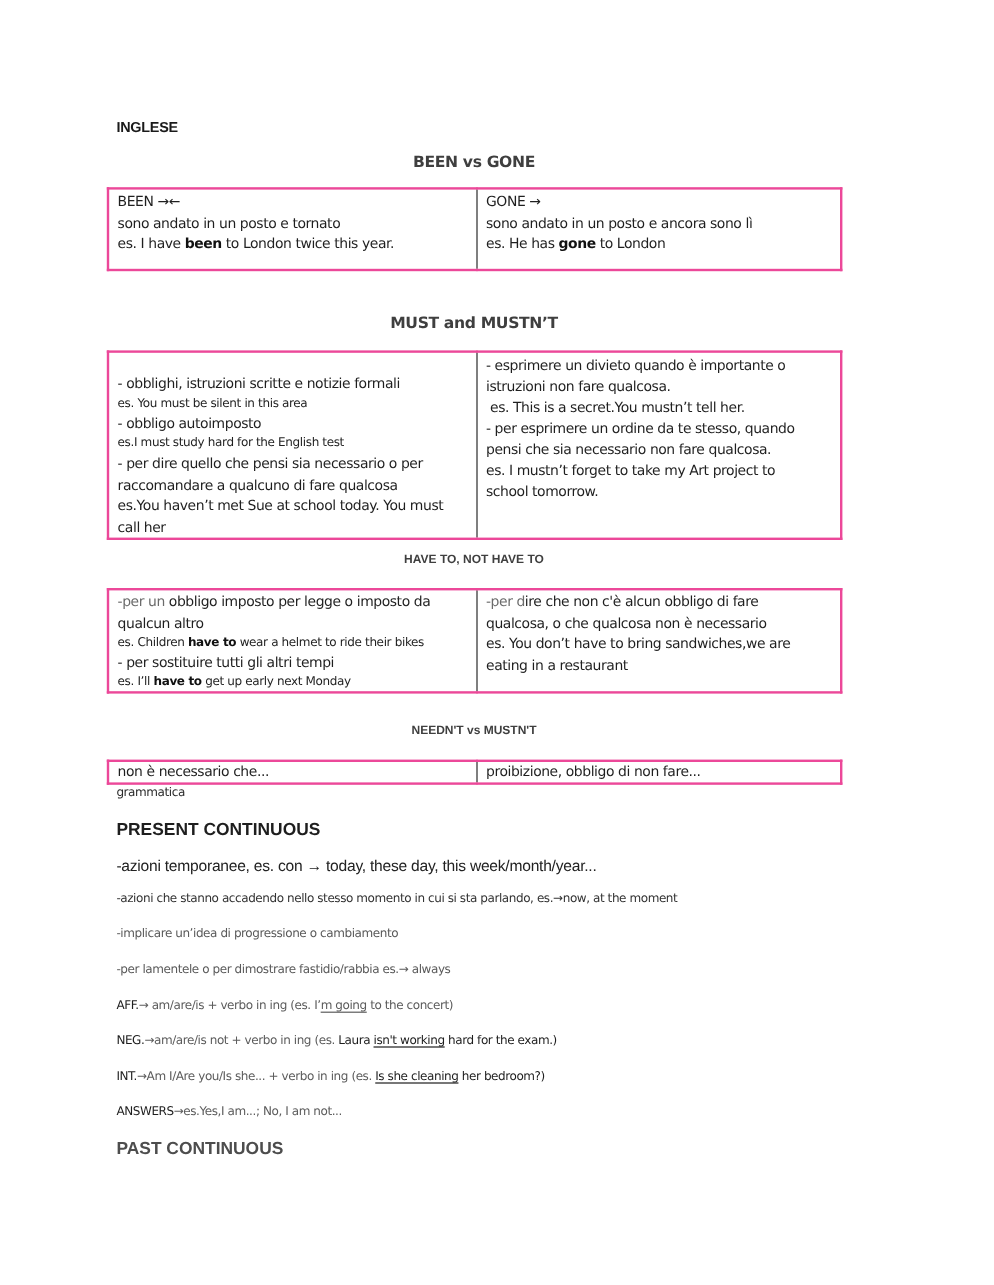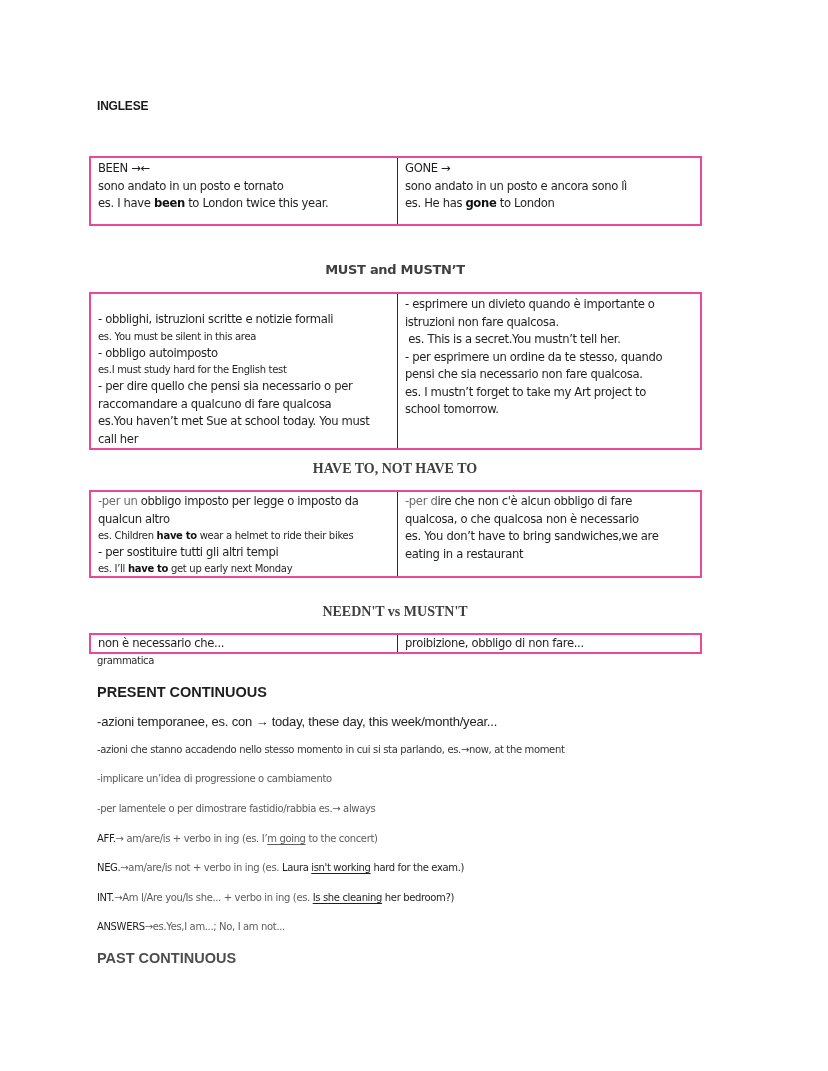--- a/index.html
+++ b/index.html
@@ -4,21 +4,21 @@
   <style>
     html, body { margin: 0; padding: 0; background: #ffffff; }
     body { width: 828px; height: 1071px; position: relative; overflow: hidden;
            font-family: "Liberation Sans", sans-serif; color: #1a1a1a; }
     .page { position: absolute; left: 0; top: 0; width: 760px; height: 1071px; }
     .doc-label { position: absolute; left: 97px; top: 99px; font-size: 12px; font-weight: bold;
                  font-family: "Liberation Sans Narrow", "Liberation Sans", sans-serif; letter-spacing: -0.2px; }
     .heading { position: absolute; left: 88px; width: 614px; text-align: center; font-weight: bold;
                color: #3f3f3f; font-size: 14px; }
     .heading.calibri { font-family: "DejaVu Sans", sans-serif; font-size: 13px; letter-spacing: -0.3px; }
-    .heading.arial { font-family: Liberation Serif, serif; font-size: 14px; text-align: center; }
+    .heading.arial { font-family: Liberation Sans, sans-serif; font-size: 10px; text-align: center; }
     table.box { position: absolute; left: 89px; width: 613px; border-collapse: collapse;
                 table-layout: fixed; border: 2px solid #ec4899; }
     table.box td { border: 1.5px solid #2b2b2b; vertical-align: top; padding: 2px 6px 0 7px;
                    font-family: "DejaVu Sans", sans-serif; font-size: 11.6px; line-height: 17.5px;
                    color: #1f1f1f; letter-spacing: -0.35px; }
     table.box td.left { width: 293px; }
     .small { font-size: 10px; line-height: 16px; letter-spacing: -0.3px; }
     .light { color: #6b6b6b; }
     b { font-weight: bold; color: #111; }
     .line { display: block; white-space: nowrap; }
@@ -32,20 +32,21 @@
     .mid { color: #5c5c5c; }
     u { text-underline-offset: 2px; }
   </style>
 </head>
 <body>
 
 <div class="page">
 
   <div class="doc-label">INGLESE</div>
 
+  <div class="heading calibri" style="top:128px;">BEEN vs GONE</div>
   <table class="box" style="top:156px; height:70px;">
     <tbody>
         <tr>
       <td class="left">
         <span class="line">BEEN →←</span>
         <span class="line">sono andato in un posto e tornato</span>
         <span class="line"><span>es. I have </span><b>been</b><span> to London twice this year.</span></span>
       </td>
       <td>
         <span class="line">GONE →</span>

